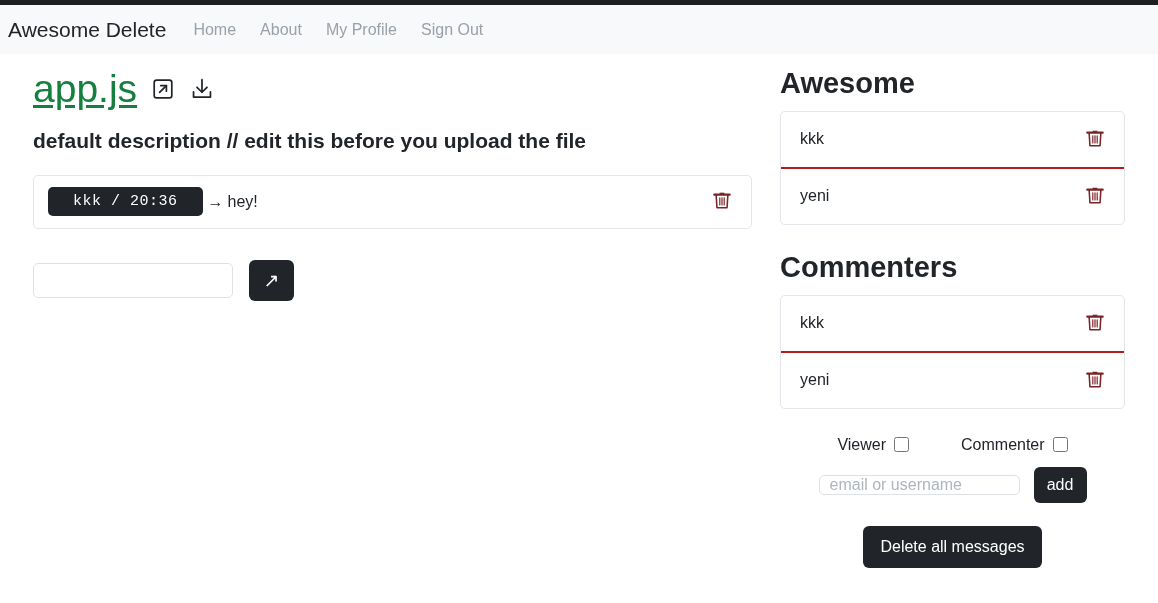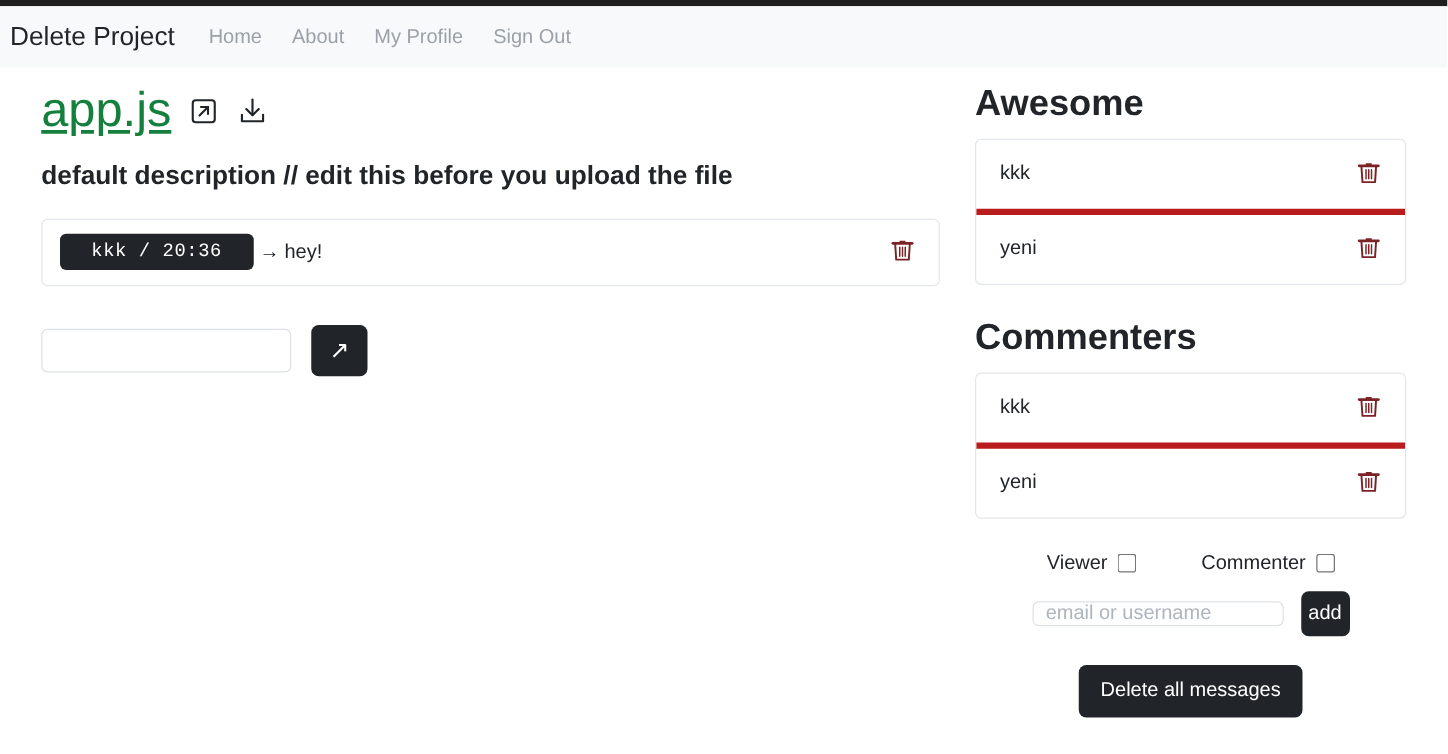--- a/index.html
+++ b/index.html
@@ -177,21 +177,21 @@
     border-radius: 5px;
     overflow: hidden;
     background: #fff;
     margin-bottom: 27px;
   }
   .list-item {
     display: flex;
     align-items: center;
     justify-content: space-between;
     padding: 14px 16px 14px 19px;
-    border-bottom: 5px solid #b91c1c;
+    border-bottom: 2px solid #b91c1c;
     min-height: 53px;
   }
   .list-item:last-child { border-bottom: none; }
   .list-label {
     font-size: 16px;
     color: #212529;
   }
   
   .checkrow {
     display: flex;
@@ -228,41 +228,41 @@
     border: 1px solid #dee2e6;
     border-radius: 5px;
     font-size: 16px;
     padding: 4px 10px;
     outline: none;
     color: #212529;
     background: #fff;
   }
   .add-input::placeholder { color: #adb5bd; }
   .add-btn {
-    width: 39px;
+    width: 53px;
     height: 36px;
     font-size: 16px;
   }
   .delete-all-row {
     display: flex;
     justify-content: center;
   }
   .delete-all-btn {
     padding: 12px 17px;
     font-size: 16px;
     border-radius: 6px;
   }
 </style>
 </head>
 <body>
 
 <div class="browser-edge"></div>
 
 <div class="navbar">
-  <span class="brand">Delete Project</span>
+  <span class="brand">Awesome Delete</span>
   <nav class="nav-links">
     <a class="nav-link" href="#">Home</a>
     <a class="nav-link" href="#">About</a>
     <a class="nav-link" href="#">My Profile</a>
     <a class="nav-link" href="#">Sign Out</a>
   </nav>
 </div>
 
 <div class="page">
 

